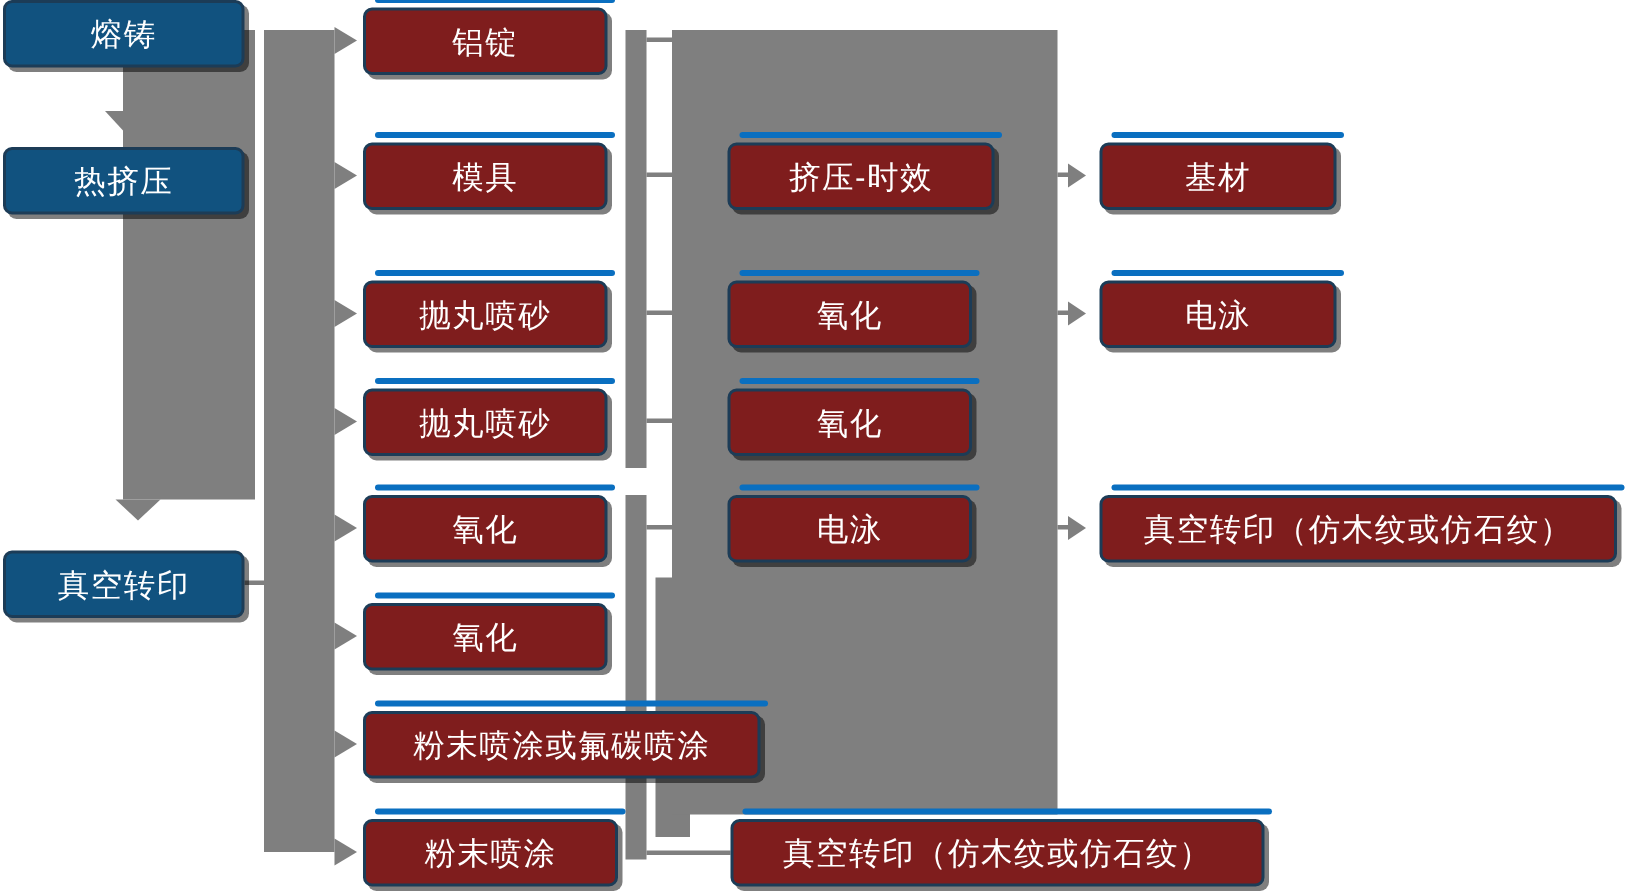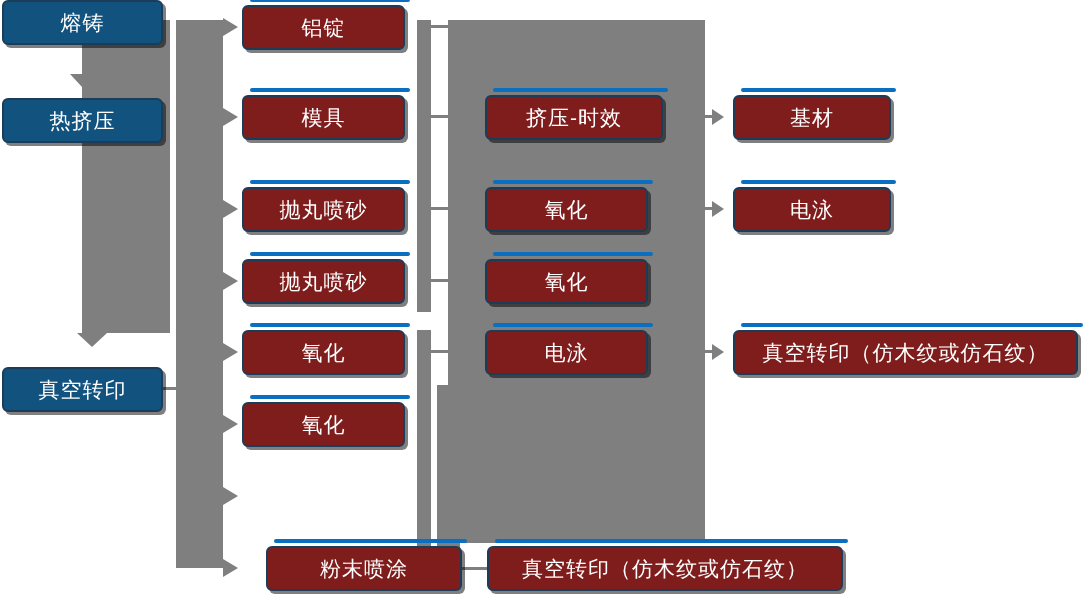--- a/index.html
+++ b/index.html
@@ -102,21 +102,22 @@
   <div class="box stage" style="left:2px;top:0;width:161px;">熔铸</div>
   <div class="box stage" style="left:2px;top:98px;width:161px;">热挤压</div>
   <div class="box stage" style="left:2px;top:367px;width:161px;">真空转印</div>
 
   <div class="box accent" style="left:242px;top:5px;width:163px;">铝锭</div>
   <div class="box accent" style="left:242px;top:95px;width:163px;">模具</div>
   <div class="box accent" style="left:242px;top:187px;width:163px;">抛丸喷砂</div>
   <div class="box accent" style="left:242px;top:259px;width:163px;">抛丸喷砂</div>
   <div class="box accent" style="left:242px;top:330px;width:163px;">氧化</div>
   <div class="box accent" style="left:242px;top:402px;width:163px;">氧化</div>
-  <div class="box accent" style="left:242px;top:546px;width:196px;margin-left:24px;">粉末喷涂</div>
+  <div class="box accent" style="left:242px;top:474px;width:265px;">粉末喷涂或氟碳喷涂</div>
+  <div class="box accent" style="left:242px;top:546px;width:170px;">粉末喷涂</div>
 
   <div class="box accent" style="left:485px;top:95px;width:178px;">挤压-时效</div>
   <div class="box accent" style="left:485px;top:187px;width:163px;">氧化</div>
   <div class="box accent" style="left:485px;top:259px;width:163px;">氧化</div>
   <div class="box accent" style="left:485px;top:330px;width:163px;">电泳</div>
   <div class="box accent" style="left:487px;top:546px;width:356px;">真空转印（仿木纹或仿石纹）</div>
 
   <div class="box accent" style="left:733px;top:95px;width:158px;">基材</div>
   <div class="box accent" style="left:733px;top:187px;width:158px;">电泳</div>
   <div class="box accent" style="left:733px;top:330px;width:345px;">真空转印（仿木纹或仿石纹）</div>

